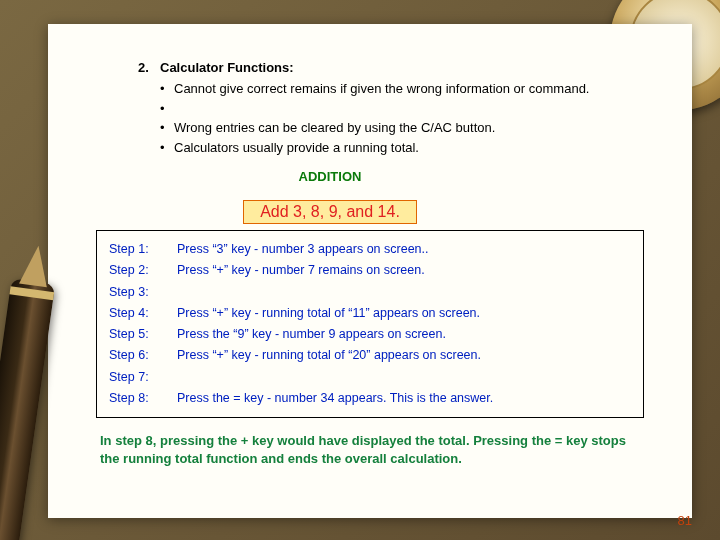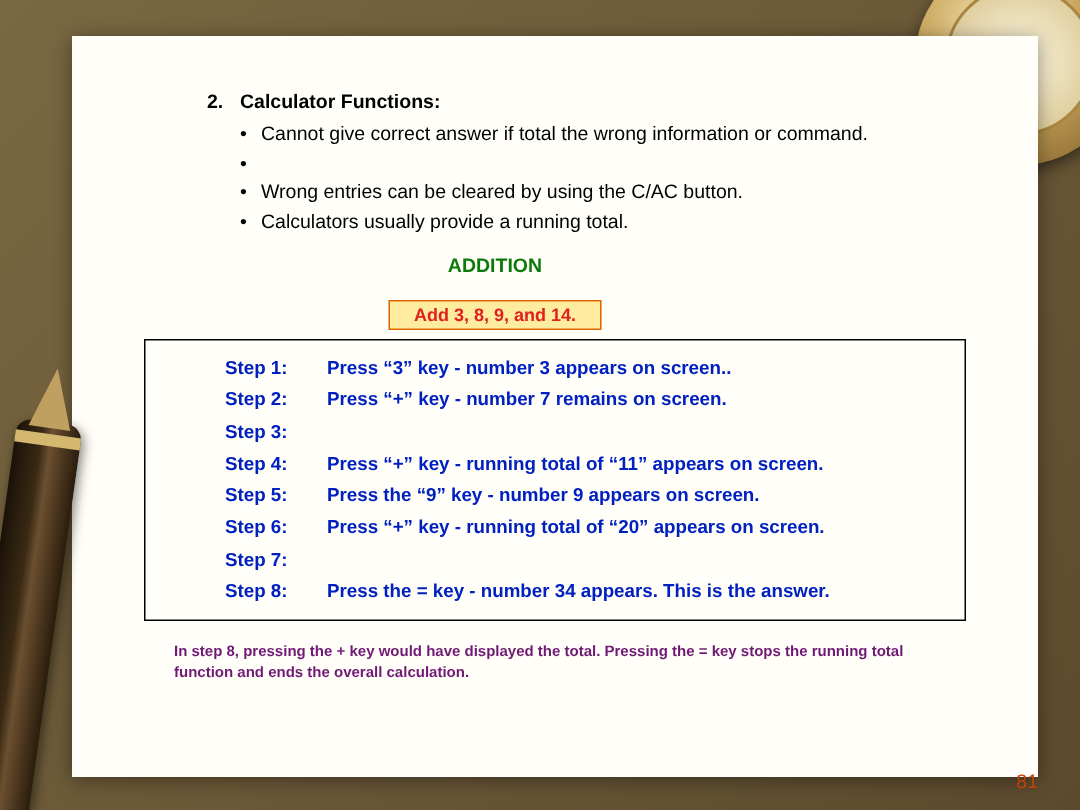--- a/index.html
+++ b/index.html
@@ -46,48 +46,47 @@
     color: #0b7a0b;
     font-weight: bold;
     font-size: 13px;
     margin-bottom: 16px;
     margin-left: -80px;
   }
   .highlight-box {
     border: 1px solid #e06500;
     background: #ffec9e;
     color: #e02020;
-    font-weight: bold;
-    font-size: 12px;
+    font-weight: normal;
+    font-size: 16px;
     padding: 2px 16px;
     width: fit-content;
     margin: 0 auto 6px auto;
     position: relative;
     left: -40px;
   }
   .steps-box {
     border: 1px solid #000;
     padding: 8px 12px;
     margin-bottom: 14px;
   }
   .step-row {
     display: flex;
     color: #0020c0;
-    font-weight: bold;
+    font-weight: normal;
     font-size: 12.5px;
     line-height: 1.7;
-    margin-left: 41px;
   }
   .step-label { width: 68px; }
   .footer-note {
-    color: #701a75;
+    color: #15803d;
     font-weight: bold;
-    font-size: 10px;
+    font-size: 13px;
     line-height: 1.4;
-    margin-left: 20px;
+    margin-left: 4px;
   }
   .page-num {
     position: absolute;
     bottom: 12px;
     right: 28px;
     color: #c2410c;
     font-size: 13px;
   }
   .compass {
     position: absolute;
@@ -144,21 +143,21 @@
 <div class="paper">
 
   <div class="heading-row">
     <span class="heading-num">2.</span>
     <span>Calculator Functions:</span>
   </div>
 
   <div class="sub-bullets">
     <div class="bullet-row">
         <span class="bullet-dot">•</span>
-        <span>Cannot give correct answer if total the wrong information or command.</span>
+        <span>Cannot give correct remains if given the wrong information or command.</span>
       </div>
     <div class="bullet-row">
         <span class="bullet-dot">•</span>
       </div>
     <div class="bullet-row">
         <span class="bullet-dot">•</span>
         <span>Wrong entries can be cleared by using the C/AC button.</span>
       </div>
     <div class="bullet-row">
         <span class="bullet-dot">•</span>

